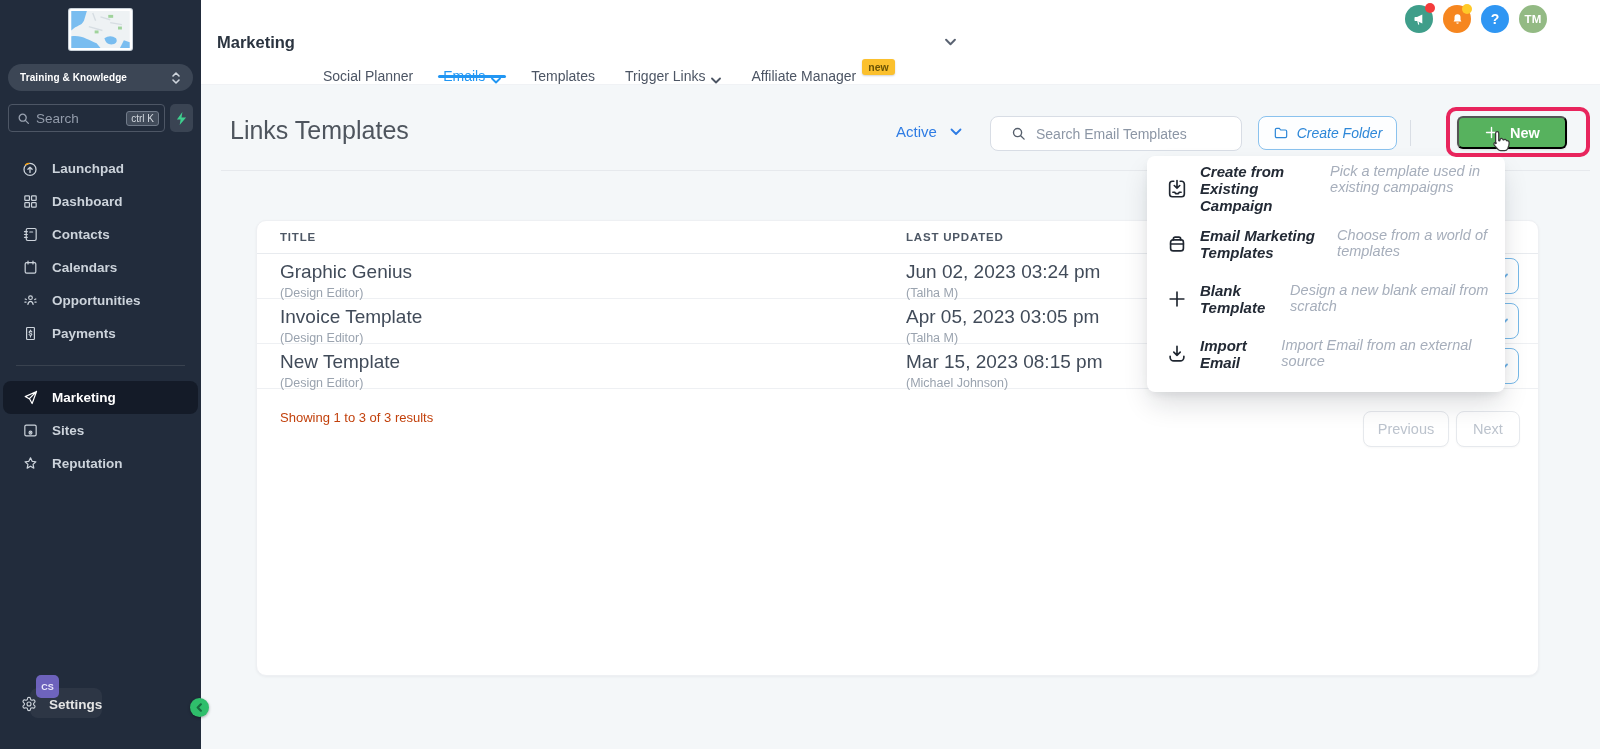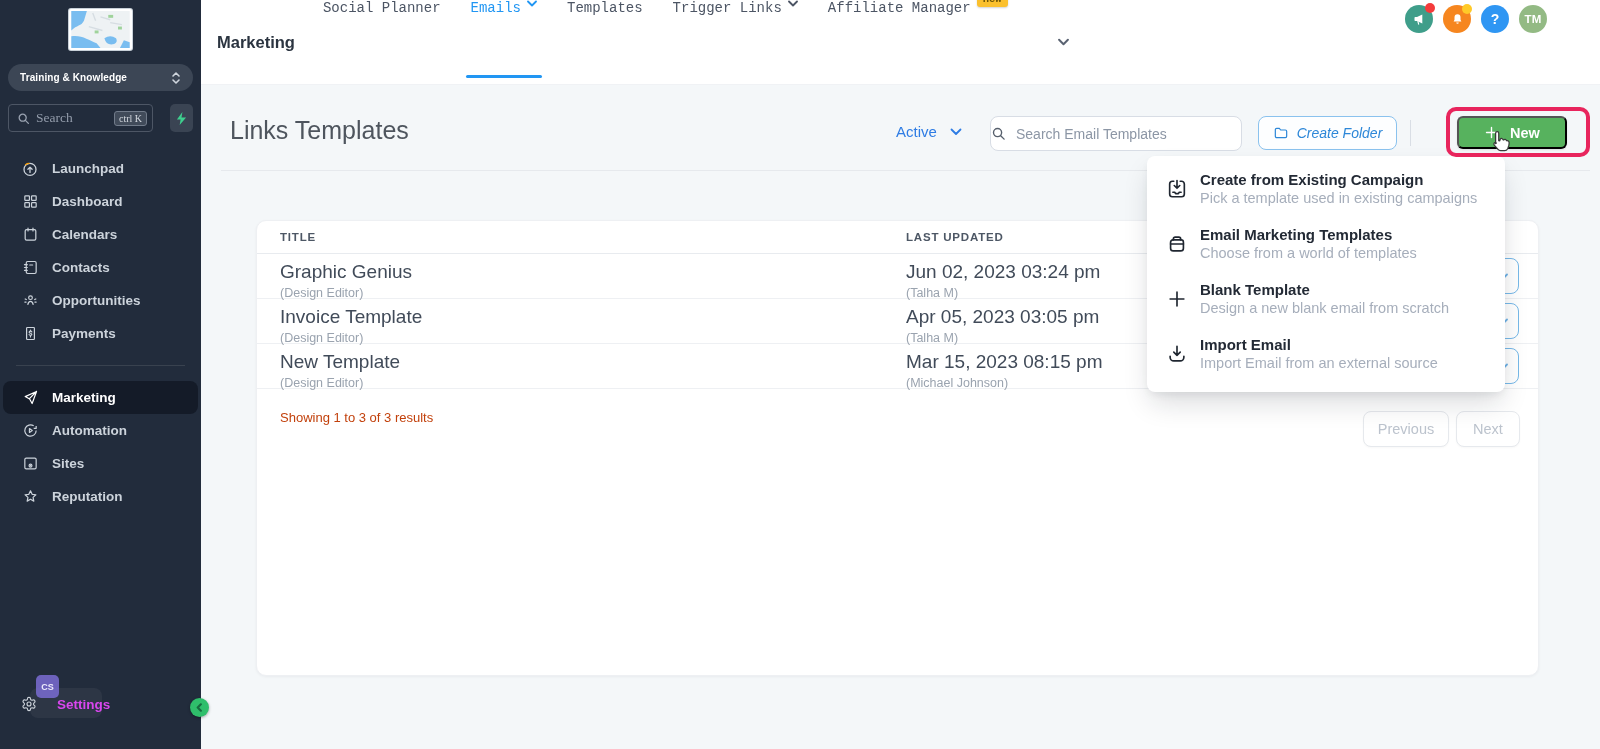--- a/index.html
+++ b/index.html
@@ -7,62 +7,62 @@
   body { font-family:"Liberation Sans", sans-serif; background:#f4f7f9; overflow:hidden; }
   .app { position:relative; width:1600px; height:749px; }
   svg { display:block; }
 
   
   .sidebar { position:absolute; left:0; top:0; width:201px; height:749px; background:#222c3c; z-index:100; }
   .logo { position:absolute; left:69px; top:9px; width:63px; height:41px; background:#fff; padding:2px; border-radius:2px; box-shadow:0 0 0 1px #c8d0d8; }
   .logo svg { width:100%; height:100%; }
   .workspace { position:absolute; left:8px; top:64px; width:185px; height:27px; background:#3c4655; border-radius:14px; display:flex; align-items:center; padding:0 12px; color:#fff; cursor:pointer; }
   .workspace-label { font-size:10px; font-weight:700; flex:1; letter-spacing:.1px; }
-  .search-row { position:absolute; left:8px; top:104px; width:185px; height:28px; display:flex; gap:17px;font-family:Liberation Serif, serif; }
+  .search-row { position:absolute; left:8px; top:104px; width:185px; height:28px; display:flex; gap:5px; }
   .side-search { flex:1; border:1px solid #4d5665; border-radius:4px; display:flex; align-items:center; padding:0 5px 0 8px; gap:6px; cursor:text; }
   .side-search .ph { color:#939cab; font-size:13.5px; flex:1; }
   .kbd { border:1px solid #717b8a; background:#414b5a; color:#d3d8df; font-size:10px; padding:1px 4px; border-radius:3px; white-space:nowrap; }
   .bolt-btn { width:23px; border-radius:5px; background:#3a4453; display:flex; align-items:center; justify-content:center; cursor:pointer; }
   .nav { position:absolute; left:0; top:152px; width:100%; }
   .nav-item { height:33px; display:flex; align-items:center; padding-left:21px; gap:13px; color:#ccd3db; cursor:pointer; }
   .nav-item .nicon { width:18px; height:18px; display:flex; align-items:center; justify-content:center; }
   .nav-label { font-size:13.5px; font-weight:600; }
   .nav-item.active { background:#141b28; border-radius:8px; margin:0 3px; padding-left:18px; color:#fff; }
   .nav-divider { height:1px; background:#39424f; margin:15px 16px; }
   .ghost-pill { position:absolute; left:30px; top:688px; width:72px; height:30px; background:rgba(255,255,255,.05); border-radius:8px; }
   .cs-ghost { position:absolute; left:36px; top:675px; width:23px; height:23px; background:rgba(122,108,210,.85); border-radius:5px; color:#eceafb; font-size:9px; font-weight:700; display:flex; align-items:center; justify-content:center; }
-  .settings-row { position:absolute; left:21px; top:696px; display:flex; gap:20px; align-items:center; color:#d946ef; cursor:pointer; }
+  .settings-row { position:absolute; left:21px; top:696px; display:flex; gap:12px; align-items:center; color:#e5e5e5; cursor:pointer; }
   .settings-row .nav-label { font-size:13.5px; }
   .collapse-btn { position:absolute; left:190px; top:698px; width:19px; height:19px; border-radius:50%; background:#2fbe6b; display:flex; align-items:center; justify-content:center; z-index:120; box-shadow:0 1px 3px rgba(0,0,0,.35); cursor:pointer; }
 
   
   .topbar { position:absolute; left:201px; top:0; width:1399px; height:85px; background:#fff; border-bottom:1px solid #f0f2f5; display:flex; align-items:center; z-index:5; }
   .page-title { margin-left:16px; font-size:16.5px; font-weight:700; color:#2b3440; }
   .tabs { display:flex; margin-left:28px; height:100%; align-items:center; gap:30px; }
-  .tab { position:relative; height:100%; display:flex; align-items:flex-start; gap:6px; font-size:14px; color:#4c5564; cursor:pointer; white-space:nowrap;font-family:Liberation Mono, monospace; }
+  .tab { position:relative; height:100%; display:flex; align-items:flex-end; gap:6px; font-size:14px; color:#4c5564; cursor:pointer; white-space:nowrap; }
   .tab.active { color:#2196f3; font-weight:500; }
   .tab.active::after { content:""; position:absolute; left:-5px; right:-5px; bottom:6px; height:3px; background:#2196f3; border-radius:2px; }
   .tab-badge { background:#fbc02d; color:#6b5305; font-size:10.5px; font-weight:700; padding:2px 6px; border-radius:3px; transform:translateY(-9px); box-shadow:0 1px 2px rgba(0,0,0,.18); }
   .more-caret { margin-left:20px; color:#5a6372; cursor:pointer; }
   .topbar-icons { position:absolute; right:53px; top:5px; display:flex; gap:10px; }
   .circle-icon { width:28px; height:28px; border-radius:50%; position:relative; display:flex; align-items:center; justify-content:center; color:#fff; cursor:pointer; font-weight:700; }
   .ci-megaphone { background:#3f9e8a; }
   .ci-bell { background:#f6861f; }
   .ci-help { background:#2f96f3; font-size:14px; }
   .ci-avatar { background:#93ba84; font-size:11.5px; letter-spacing:.3px; }
   .dot { position:absolute; top:-2px; right:-2px; width:10px; height:10px; border-radius:50%; }
   .dot-red { background:#f43b3b; }
   .dot-yellow { background:#ffca28; top:-1px; right:-1px; }
 
   
   .content { position:absolute; left:201px; top:85px; width:1399px; height:664px; }
   .page-heading { position:absolute; left:29px; top:31px; font-size:25px; font-weight:400; color:#4e555e; }
   .header-divider { position:absolute; left:20px; top:85px; width:1369px; height:1px; background:#e6e9ed; }
   .filter { position:absolute; left:695px; top:38px; display:flex; gap:13px; align-items:center; color:#2e7ce4; font-size:15px; font-weight:500; cursor:pointer; }
-  .tmpl-search { position:absolute; left:789px; top:31px; width:252px; height:35px; background:#fff; border:1px solid #d8dde5; border-radius:8px; display:flex; align-items:center; padding:0 0; gap:10px; }
+  .tmpl-search { position:absolute; left:789px; top:31px; width:252px; height:35px; background:#fff; border:1px solid #d8dde5; border-radius:8px; display:flex; align-items:center; padding:0 20px; gap:10px; }
   .tmpl-search input { border:none; outline:none; flex:1; font-size:14px; color:#374151; font-family:"Liberation Sans",sans-serif; background:transparent; }
   .tmpl-search input::placeholder { color:#8c96a5; }
   .create-folder { position:absolute; left:1057px; top:31px; width:139px; height:34px; border:1px solid #8ac2ee; background:#fdfeff; color:#2d87d8; border-radius:8px; display:flex; align-items:center; justify-content:center; gap:8px; font-size:14px; font-weight:500; cursor:pointer;font-style:italic; }
   .vsep { position:absolute; left:1209px; top:35px; width:1px; height:26px; background:#d9dee5; }
   .highlight-box { position:absolute; left:1245px; top:22px; width:144px; height:50px; border:4px solid #e8255d; border-radius:10px; z-index:60; pointer-events:none; }
   .new-btn { position:absolute; left:1256px; top:31px; width:110px; height:33px; background:#57b25e; border-radius:6px; color:#fff; display:flex; align-items:center; justify-content:center; gap:11px; font-size:14.5px; font-weight:600; z-index:61; cursor:pointer; box-shadow:0 1px 2px rgba(0,0,0,.1); }
   .cursor-hand { position:absolute; left:1287px; top:44px; z-index:62; pointer-events:none; }
 
   .card { position:absolute; left:55px; top:135px; width:1283px; height:456px; background:#fff; border:1px solid #eef0f3; border-radius:10px; box-shadow:0 1px 3px rgba(16,24,40,.05); z-index:10; }
   .thead { position:relative; height:33px; border-bottom:1px solid #e8ebef; }
@@ -79,21 +79,21 @@
   .summary { position:absolute; left:23px; top:189px; color:#c2410c; font-size:13px; cursor:pointer;text-align:right; }
   .pg-btn { position:absolute; top:190px; height:36px; border:1px solid #e6e9ed; border-radius:8px; background:#fff; color:#bcc3cd; font-size:14.5px; display:flex; align-items:center; justify-content:center; cursor:pointer; box-shadow:0 1px 2px rgba(16,24,40,.03); }
   .pg-prev { left:1106px; width:86px; }
   .pg-next { left:1199px; width:64px; }
 
   
   .menu { position:absolute; left:946px; top:71px; width:358px; padding:5px 0 11px; background:#fff; border-radius:8px; z-index:50;
           box-shadow:0 4px 8px -2px rgba(16,24,40,.08), 0 14px 28px -4px rgba(16,24,40,.16); }
   .menu-item { height:55px; display:flex; align-items:center; padding:0 16px 0 18px; gap:11px; cursor:pointer; }
   .mi-icon { width:24px; height:24px; color:#1f2630; flex:none; display:flex; align-items:center; justify-content:center; }
-  .mi-text { display:flex; flex-direction:column; gap:2px; }
+  .mi-text { display:flex; flex-direction:row; gap:2px;font-style:italic; }
   .mi-title { font-size:15px; font-weight:600; color:#232a35; }
   .mi-sub { font-size:14.5px; color:#a6aebb; }
 </style>
 </head>
 <body>
 
 <div class="app">
 
   <aside class="sidebar">
     <div class="logo">
@@ -152,34 +152,34 @@
               <rect x="13.5" y="4" width="6.5" height="6.5" rx="1"></rect>
             <rect x="4" y="13.5" width="6.5" height="6.5" rx="1"></rect>
               <rect x="13.5" y="13.5" width="6.5" height="6.5" rx="1"></rect>
           </svg>
         </span>
         <span class="nav-label">Dashboard</span>
       </div>
       <div class="nav-item">
         <span class="nicon">
           <svg width="17" height="17" viewBox="0 0 24 24" fill="none" stroke="currentColor" stroke-width="1.7" stroke-linecap="round">
+            <rect x="6" y="3.5" width="14" height="17" rx="2"></rect>
+              <path d="M3.5 8h4M3.5 12h4M3.5 16h4M11 8.5h4"></path>
+          </svg>
+        </span>
+        <span class="nav-label">Contacts</span>
+      </div>
+      <div class="nav-item">
+        <span class="nicon">
+          <svg width="17" height="17" viewBox="0 0 24 24" fill="none" stroke="currentColor" stroke-width="1.7" stroke-linecap="round">
             <rect x="4.5" y="5" width="15" height="15" rx="2"></rect>
               <path d="M8.5 3v4M15.5 3v4"></path>
           </svg>
         </span>
         <span class="nav-label">Calendars</span>
-      </div>
-      <div class="nav-item">
-        <span class="nicon">
-          <svg width="17" height="17" viewBox="0 0 24 24" fill="none" stroke="currentColor" stroke-width="1.7" stroke-linecap="round">
-            <rect x="6" y="3.5" width="14" height="17" rx="2"></rect>
-              <path d="M3.5 8h4M3.5 12h4M3.5 16h4M11 8.5h4"></path>
-          </svg>
-        </span>
-        <span class="nav-label">Contacts</span>
       </div>
       <div class="nav-item">
         <span class="nicon">
           <svg width="17" height="17" viewBox="0 0 24 24" fill="none" stroke="currentColor" stroke-width="1.7" stroke-linecap="round">
             <circle cx="12" cy="8" r="2.6"></circle>
               <path d="M8.3 17.5c.4-2.7 1.8-4.3 3.7-4.3s3.3 1.6 3.7 4.3"></path>
             <path d="M4.5 9.8l1.6.8M19.5 9.8l-1.6.8M4 14.2h1.8M18.2 14.2H20"></path>
           </svg>
         </span>
         <span class="nav-label">Opportunities</span>
@@ -196,29 +196,20 @@
 
       <div class="nav-divider"></div>
 
       <div class="nav-item active">
         <span class="nicon">
           <svg width="17" height="17" viewBox="0 0 24 24" fill="none" stroke="currentColor" stroke-width="1.7" stroke-linecap="round" stroke-linejoin="round">
             <path d="M20.5 3.5 10.8 13.2M20.5 3.5l-6.2 17-3.5-6.3-6.3-3.5z"></path>
           </svg>
         </span>
         <span class="nav-label">Marketing</span>
-      </div>
-      <div class="nav-item">
-        <span class="nicon">
-          <svg width="17" height="17" viewBox="0 0 24 24" fill="none" stroke="currentColor" stroke-width="1.7" stroke-linejoin="round">
-            <path d="M20 12a8 8 0 1 1-3.5-6.6M20 5.5V9h-3.5"></path>
-              <path d="M10.5 9.3 14.5 12l-4 2.7z"></path>
-          </svg>
-        </span>
-        <span class="nav-label">Automation</span>
       </div>
       <div class="nav-item">
         <span class="nicon">
           <svg width="17" height="17" viewBox="0 0 24 24" fill="none" stroke="currentColor" stroke-width="1.7">
             <rect x="4" y="4.5" width="16" height="15" rx="2"></rect>
               <circle cx="12" cy="15" r="2"></circle>
               <path d="M12 14v2M11 15h2" stroke-width="1.2"></path>
           </svg>
         </span>
         <span class="nav-label">Sites</span>

